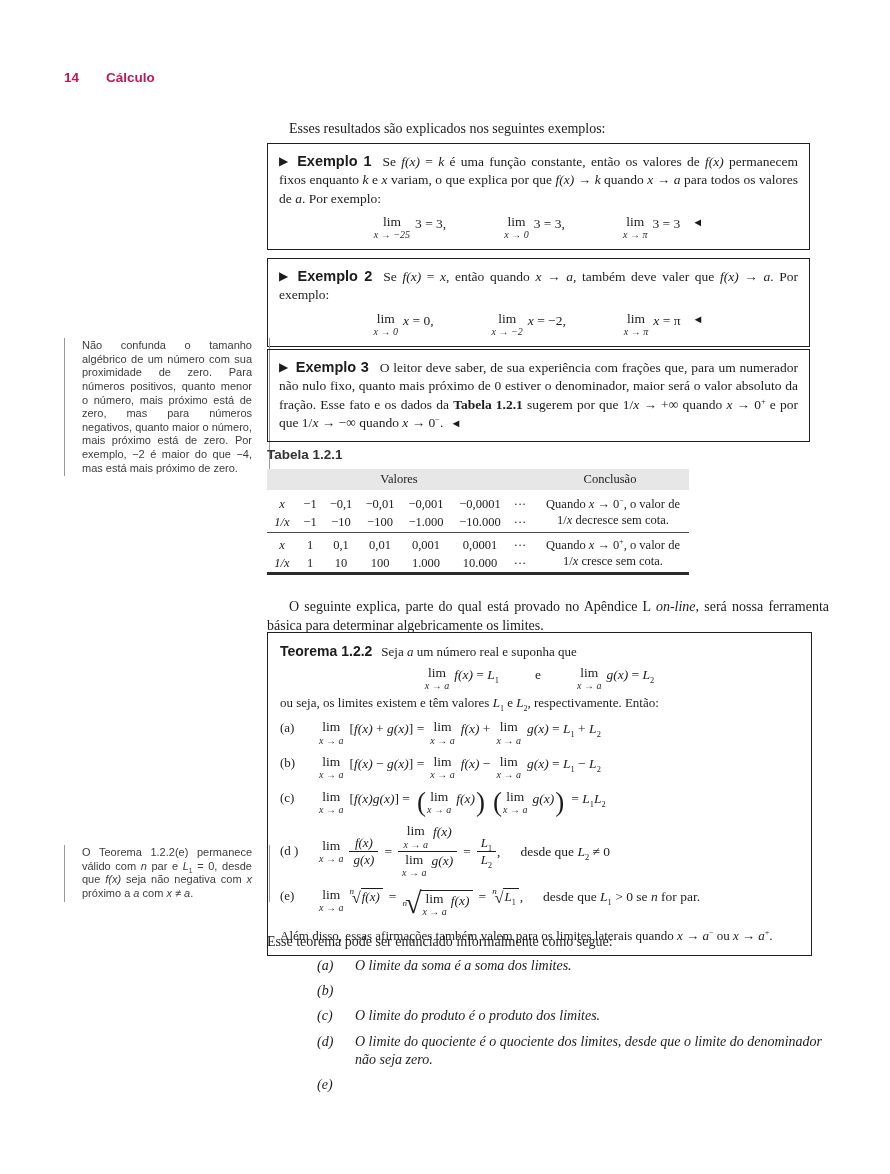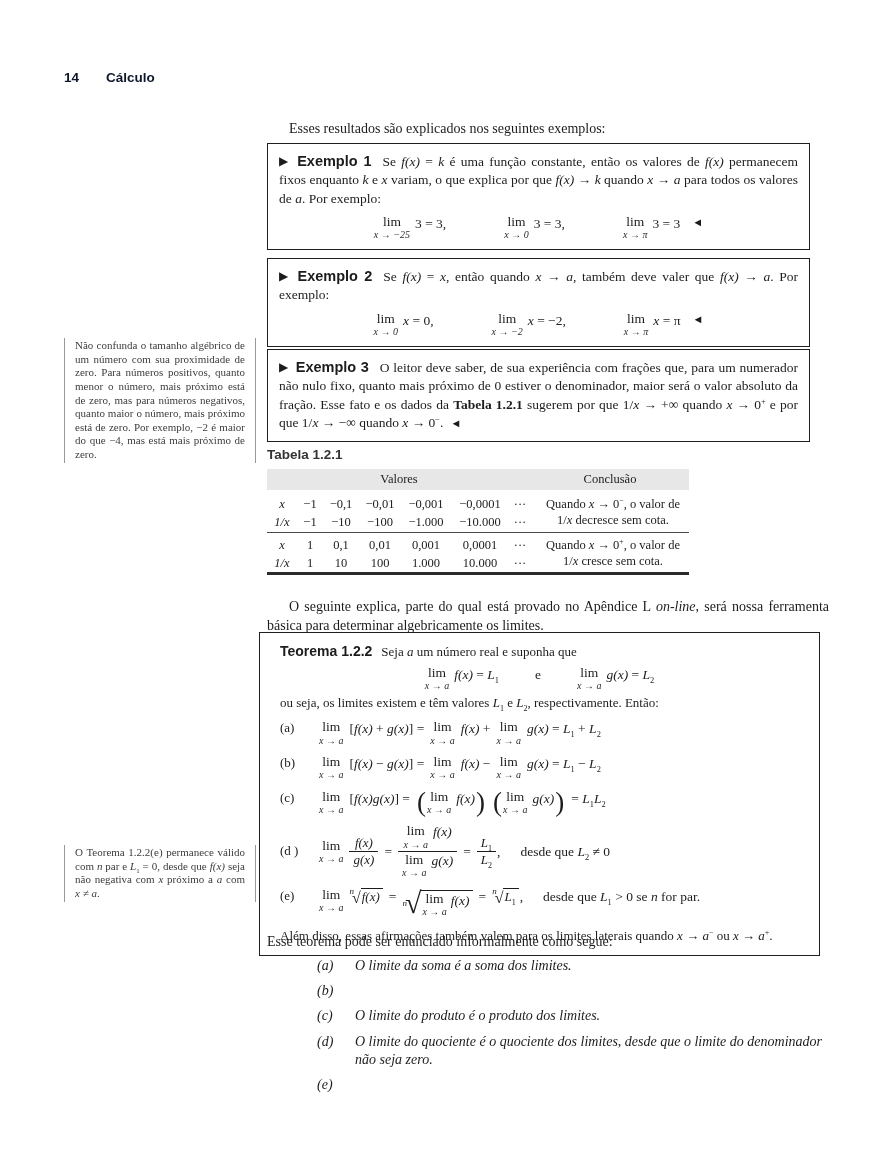--- a/index.html
+++ b/index.html
@@ -7,21 +7,21 @@
     width:890px;height:1174px;position:relative;background:#ffffff;
     font-family:"Liberation Serif",serif;color:#1c1c1c;overflow:hidden;
   }
   .it{font-style:italic;}
   .bd{font-weight:bold;}
   .sp{vertical-align:super;font-size:0.62em;line-height:0;}
   .sb{vertical-align:sub;font-size:0.62em;line-height:0;}
 
   
   .page-hdr{position:absolute;left:64px;top:70px;display:flex;gap:27px;
-    font-family:"Liberation Sans",sans-serif;font-weight:bold;font-size:13.5px;color:#0f172a;}
+    font-family:"Liberation Sans",sans-serif;font-weight:bold;font-size:13.5px;color:#be185d;}
 
   
   .intro{position:absolute;left:267px;top:107px;width:560px;font-size:14px;}
   .intro-indent{display:inline-block;width:22px;}
 
   
   .exbox{position:absolute;left:267px;width:519px;border:1.5px solid #1f1f1f;
     padding:8px 11px 9px;font-size:13.5px;line-height:1.34;text-align:justify;}
   #ex1{top:143px;}
   #ex2{top:258px;}
@@ -33,42 +33,42 @@
   
   .limrow{display:flex;justify-content:center;gap:58px;margin-top:7px;text-align:left;}
   .mgroup{display:inline-flex;align-items:flex-start;gap:5px;white-space:nowrap;}
   .limstack{display:inline-flex;flex-direction:column;align-items:center;line-height:1.05;}
   .limword{font-size:13.5px;}
   .limsub{font-size:10px;font-style:italic;white-space:nowrap;margin-top:1px;color:#2a2a2a;}
   .expr{font-size:13.5px;white-space:nowrap;}
 
   
   .mnote{position:absolute;left:64px;width:170px;
-    font-family:Liberation Serif, serif;font-size:11px;line-height:1.24;color:#3c3c3c;
-    text-align:justify;border-left:1px solid #999;border-right:1px solid #999;padding:1px 10px;}
+    font-family:Liberation Sans, sans-serif;font-size:11px;line-height:1.24;color:#3c3c3c;
+    text-align:justify;border-left:1px solid #999;border-right:1px solid #999;padding:1px 17px;}
   #note1{top:338px;}
   #note2{top:845px;}
 
   
   .tbl-wrap{position:absolute;left:267px;top:447px;width:424px;}
   .tbl-title{font-family:"Liberation Sans",sans-serif;font-weight:bold;font-size:13.5px;color:#333;margin:0 0 7px 0;}
   table.datatbl{border-collapse:collapse;width:422px;font-size:12.5px;border-bottom:3px solid #2b2b2b;}
   table.datatbl thead th{background:#e7e7e7;font-weight:normal;padding:3px 2px;margin-top:38px;}
   table.datatbl td{text-align:center;padding:1px 2px;line-height:1.3;}
   table.datatbl tbody tr.first td{padding-top:6px;}
   table.datatbl tr.g2 td{border-top:1px solid #4a4a4a;padding-top:4px;}
   .rl{font-style:italic;}
   .concl{text-align:right;vertical-align:top;padding-left:8px !important;line-height:1.3 !important;}
 
   
   .para2{position:absolute;left:267px;top:584px;width:562px;font-size:14px;line-height:1.35;text-align:justify;}
 
   
-  .thmbox{position:absolute;left:259px;top:632px;width:519px;border:1.5px solid #1f1f1f;
-    padding:9px 20px 10px;font-size:13px;line-height:1.3;}
+  .thmbox{position:absolute;left:267px;top:632px;width:519px;border:1.5px solid #1f1f1f;
+    padding:9px 12px 10px;font-size:13px;line-height:1.3;}
   .thm-label{font-family:"Liberation Sans",sans-serif;font-weight:bold;font-size:14px;margin-right:9px;}
   .hyp-row{display:flex;justify-content:center;gap:36px;margin:5px 0 3px;}
   .thm-item{display:flex;align-items:flex-start;gap:13px;margin-top:9px;}
   .thm-item.ctr{align-items:center;}
   .item-tag{flex:0 0 26px;}
   .mrow{display:inline-flex;align-items:flex-start;gap:6px;flex-wrap:nowrap;}
   .mrow.ctr{align-items:center;}
   .pgroup{display:inline-flex;align-items:center;}
   .paren{font-size:27px;font-weight:400;line-height:0.9;margin:0 1px;}
   .frac{display:inline-flex;flex-direction:column;align-items:center;line-height:1.12;}

